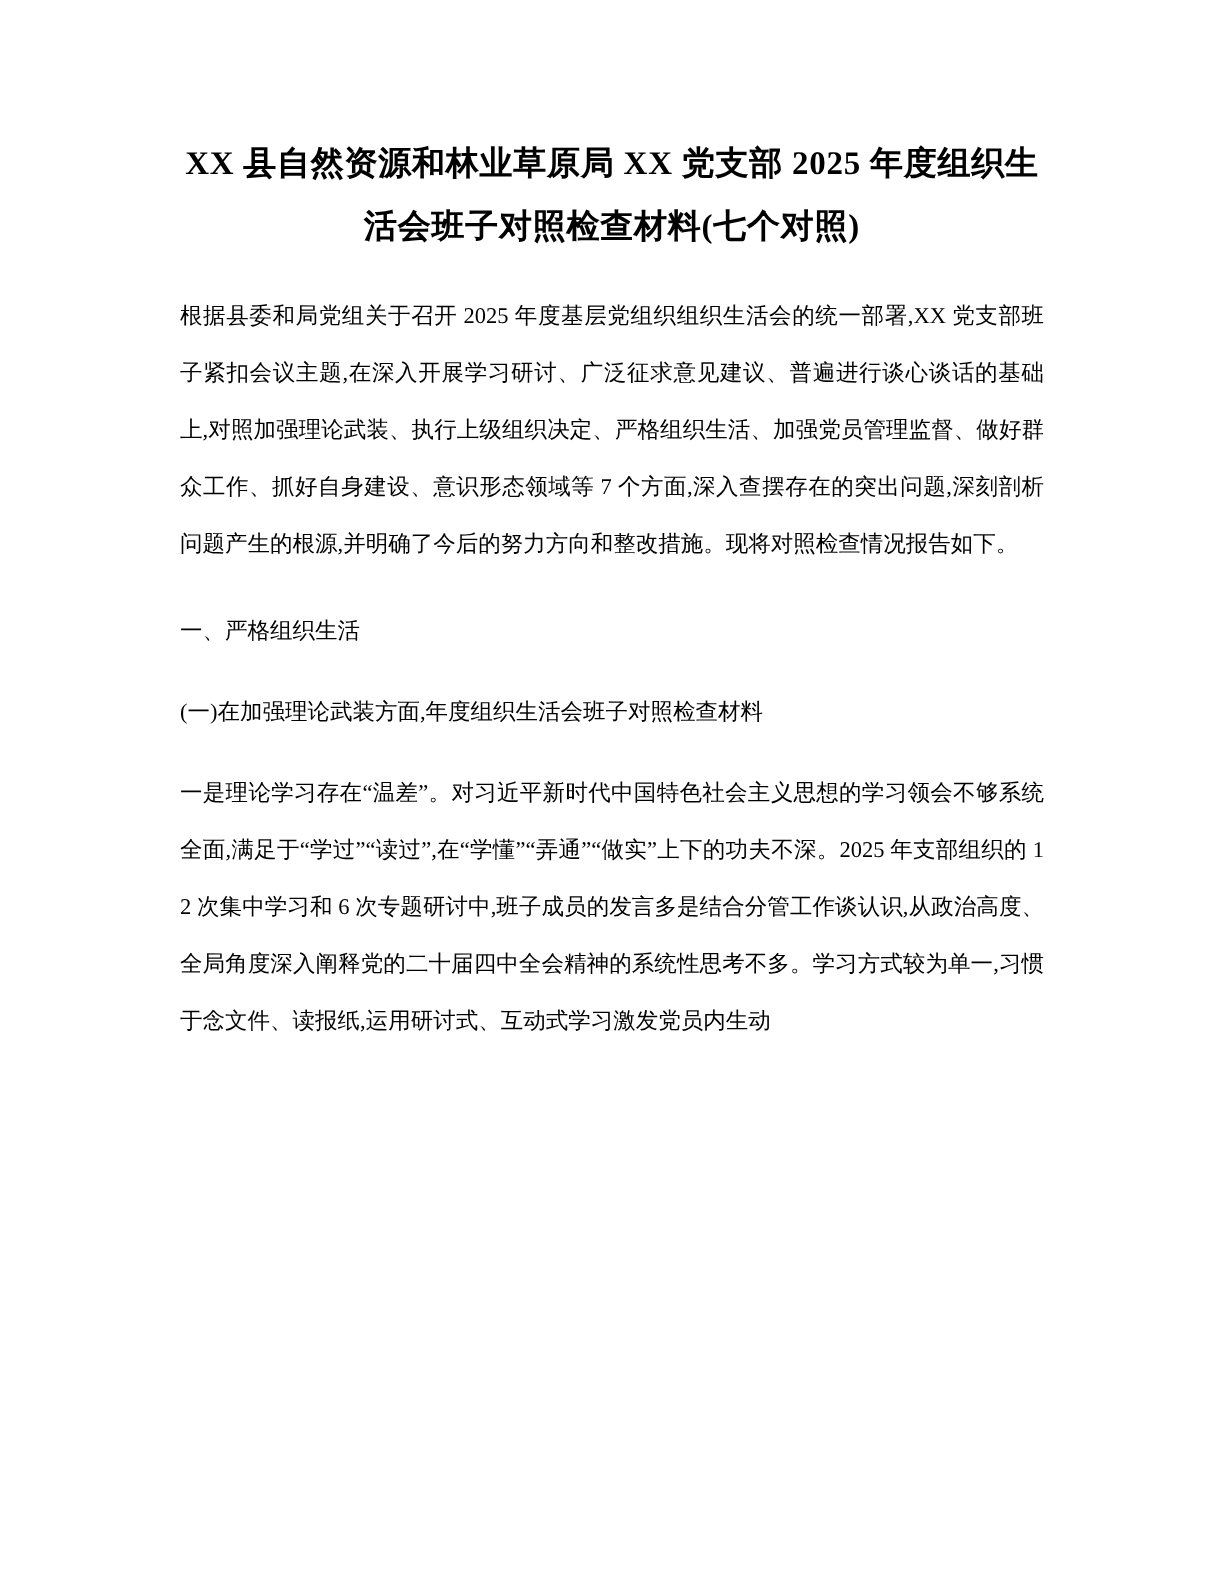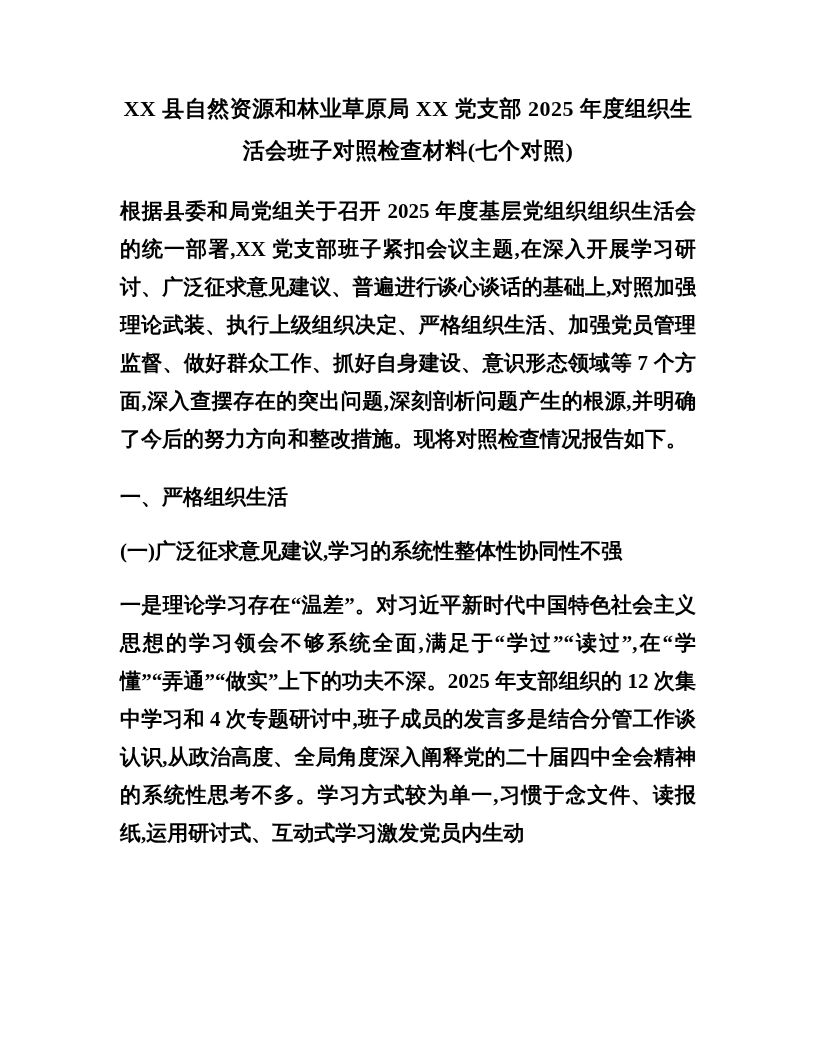--- a/index.html
+++ b/index.html
@@ -20,39 +20,39 @@
   }
   .doc-title {
     font-size: 22px;
     line-height: 42px;
     font-weight: 700;
     text-align: center;
     margin: 0 0 20px 0;
     letter-spacing: 0.5px;
   }
   .para {
-    font-size: 21px;
+    font-size: 15px;
     line-height: 38px;
-    font-weight: 700;
+    font-weight: 400;
     text-align: justify;
     text-justify: inter-ideograph;
     margin: 0 0 16px 0;
     word-break: break-all;
   }
   .para.heading {
     margin-top: 20px;
   }
   .para.subheading {
     margin-top: 4px;
   }
 </style>
 </head>
 <body>
 
 <div class="page">
   <h1 class="doc-title">XX 县自然资源和林业草原局 XX 党支部 2025 年度组织生活会班子对照检查材料(七个对照)</h1>
   <div id="paragraphs">
       <p class="para body">根据县委和局党组关于召开 2025 年度基层党组织组织生活会的统一部署,XX 党支部班子紧扣会议主题,在深入开展学习研讨、广泛征求意见建议、普遍进行谈心谈话的基础上,对照加强理论武装、执行上级组织决定、严格组织生活、加强党员管理监督、做好群众工作、抓好自身建设、意识形态领域等 7 个方面,深入查摆存在的突出问题,深刻剖析问题产生的根源,并明确了今后的努力方向和整改措施。现将对照检查情况报告如下。</p>
       <p class="para heading">一、严格组织生活</p>
-      <p class="para subheading">(一)广泛征求意见建议,学习的系统性整体性协同性不强</p>
-      <p class="para body">一是理论学习存在“温差”。对习近平新时代中国特色社会主义思想的学习领会不够系统全面,满足于“学过”“读过”,在“学懂”“弄通”“做实”上下的功夫不深。2025 年支部组织的 12 次集中学习和 4 次专题研讨中,班子成员的发言多是结合分管工作谈认识,从政治高度、全局角度深入阐释党的二十届四中全会精神的系统性思考不多。学习方式较为单一,习惯于念文件、读报纸,运用研讨式、互动式学习激发党员内生动</p>
+      <p class="para subheading">(一)在加强理论武装方面,年度组织生活会班子对照检查材料</p>
+      <p class="para body">一是理论学习存在“温差”。对习近平新时代中国特色社会主义思想的学习领会不够系统全面,满足于“学过”“读过”,在“学懂”“弄通”“做实”上下的功夫不深。2025 年支部组织的 12 次集中学习和 6 次专题研讨中,班子成员的发言多是结合分管工作谈认识,从政治高度、全局角度深入阐释党的二十届四中全会精神的系统性思考不多。学习方式较为单一,习惯于念文件、读报纸,运用研讨式、互动式学习激发党员内生动</p>
     </div>
 </div>
 
 </body></html>

